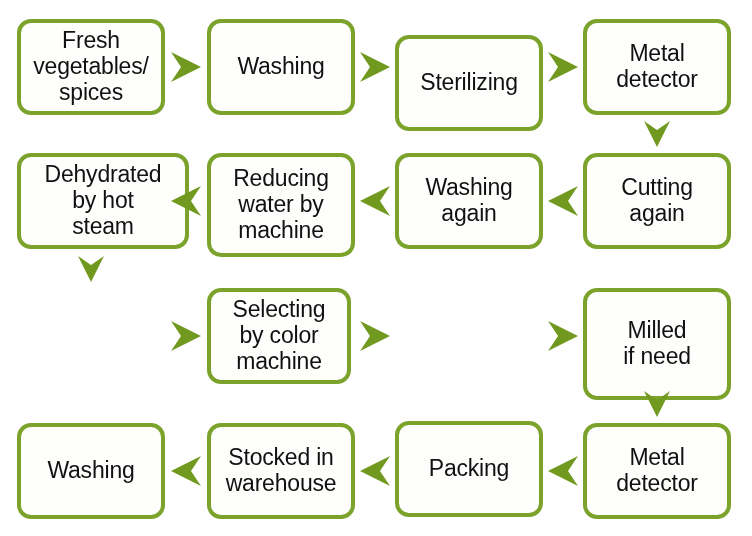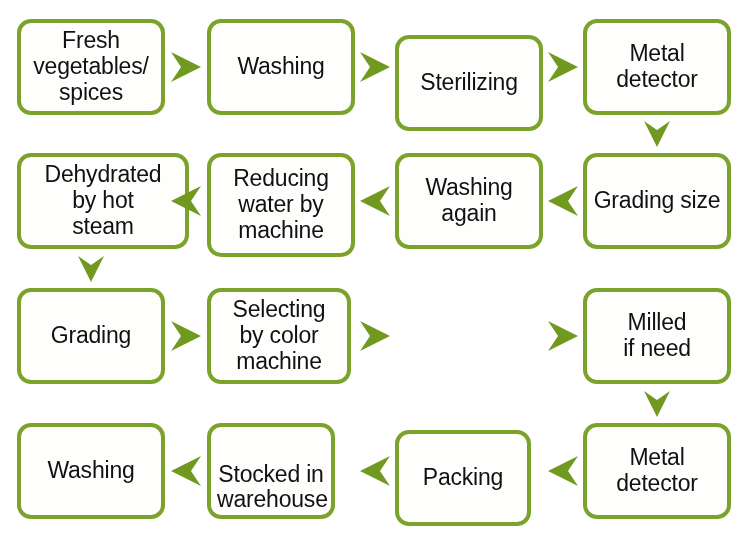--- a/index.html
+++ b/index.html
@@ -57,56 +57,53 @@
       <span class="label">Washing</span>
     </div>
     <div class="node" style="left: 395px; top: 19px; width: 148px; height: 96px; margin-top: 16px;">
       <span class="label">Sterilizing</span>
     </div>
     <div class="node" style="left: 583px; top: 19px; width: 148px; height: 96px;">
       <span class="label">Metal
 detector</span>
     </div>
     <div class="node" style="left: 583px; top: 153px; width: 148px; height: 96px;">
-      <span class="label">Grading size</span>
+      <span class="label">Cutting again</span>
     </div>
     <div class="node" style="left: 395px; top: 153px; width: 148px; height: 96px;">
       <span class="label">Washing
 again</span>
     </div>
     <div class="node" style="left: 207px; top: 153px; width: 148px; height: 104px;">
       <span class="label">Reducing
 water by
 machine</span>
     </div>
     <div class="node" style="left: 17px; top: 153px; width: 172px; height: 96px;">
       <span class="label">Dehydrated
 by hot
 steam</span>
     </div>
-    <div class="node" style="left: 17px; top: 288px; width: 148px; height: 96px;">
-      <span class="label">Grading</span>
-    </div>
     <div class="node" style="left: 207px; top: 288px; width: 144px; height: 96px;">
       <span class="label">Selecting
 by color
 machine</span>
     </div>
-    <div class="node" style="left: 583px; top: 288px; width: 148px; height: 96px;">
+    <div class="node" style="left: 583px; top: 288px; width: 148px; height: 112px;">
       <span class="label">Milled
 if need</span>
     </div>
     <div class="node" style="left: 583px; top: 423px; width: 148px; height: 96px;">
       <span class="label">Metal
 detector</span>
     </div>
-    <div class="node" style="left: 395px; top: 430px; width: 136px; height: 96px; justify-content: center;">
+    <div class="node" style="left: 395px; top: 421px; width: 148px; height: 96px; justify-content: center;">
       <span class="label">Packing</span>
     </div>
-    <div class="node" style="left: 207px; top: 423px; width: 128px; height: 96px; align-items: flex-end;">
+    <div class="node" style="left: 207px; top: 423px; width: 148px; height: 96px;">
       <span class="label">Stocked in
 warehouse</span>
     </div>
     <div class="node" style="left: 17px; top: 423px; width: 148px; height: 96px;">
       <span class="label">Washing</span>
     </div>
     <div class="arrow" style="left: 186px; top: 67px; width: 0px; height: 0px;">
       <svg width="1" height="1" viewBox="0 0 1 1" style="position: absolute; left: 0px; top: 0px;">
         <g transform="rotate(0) translate(-15,0)">
           <path d="M 30 0 L 0 -15 L 10 0 L 0 15 Z" fill="#71991F"></path>

